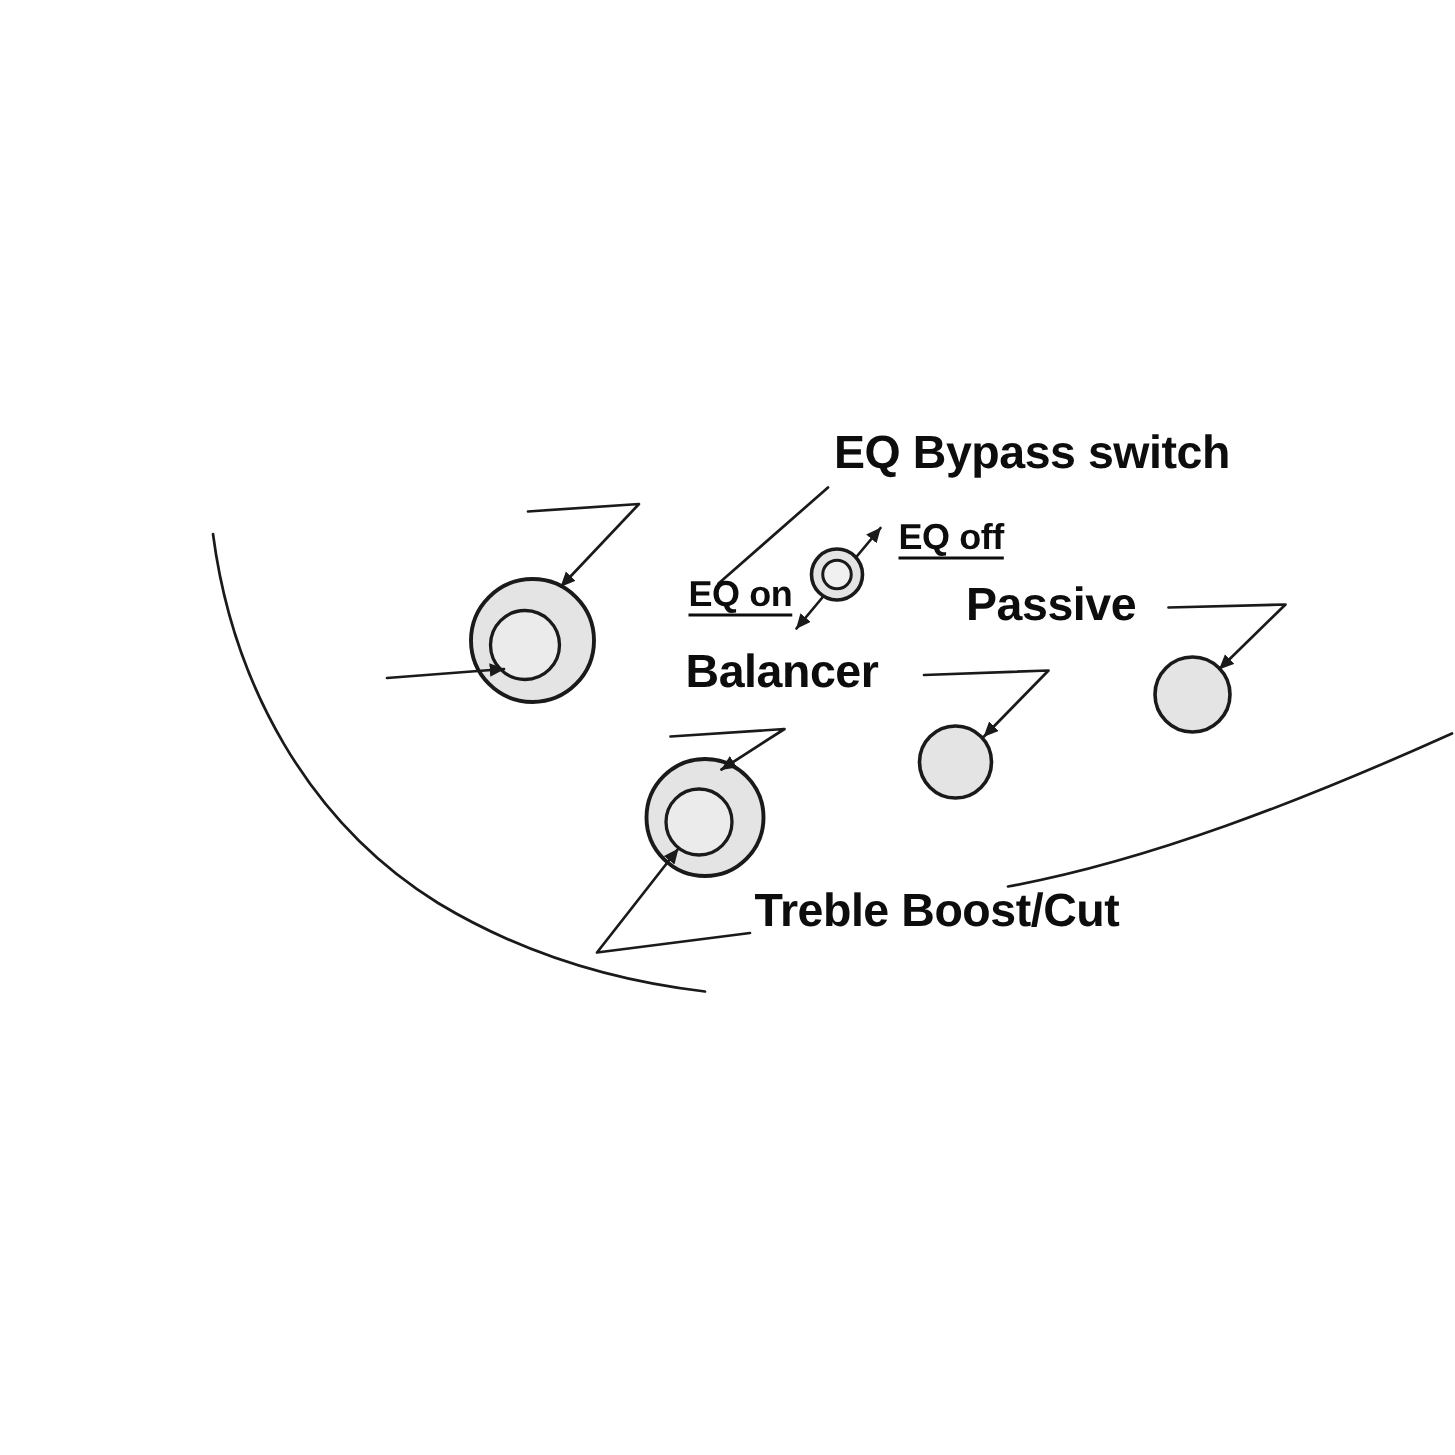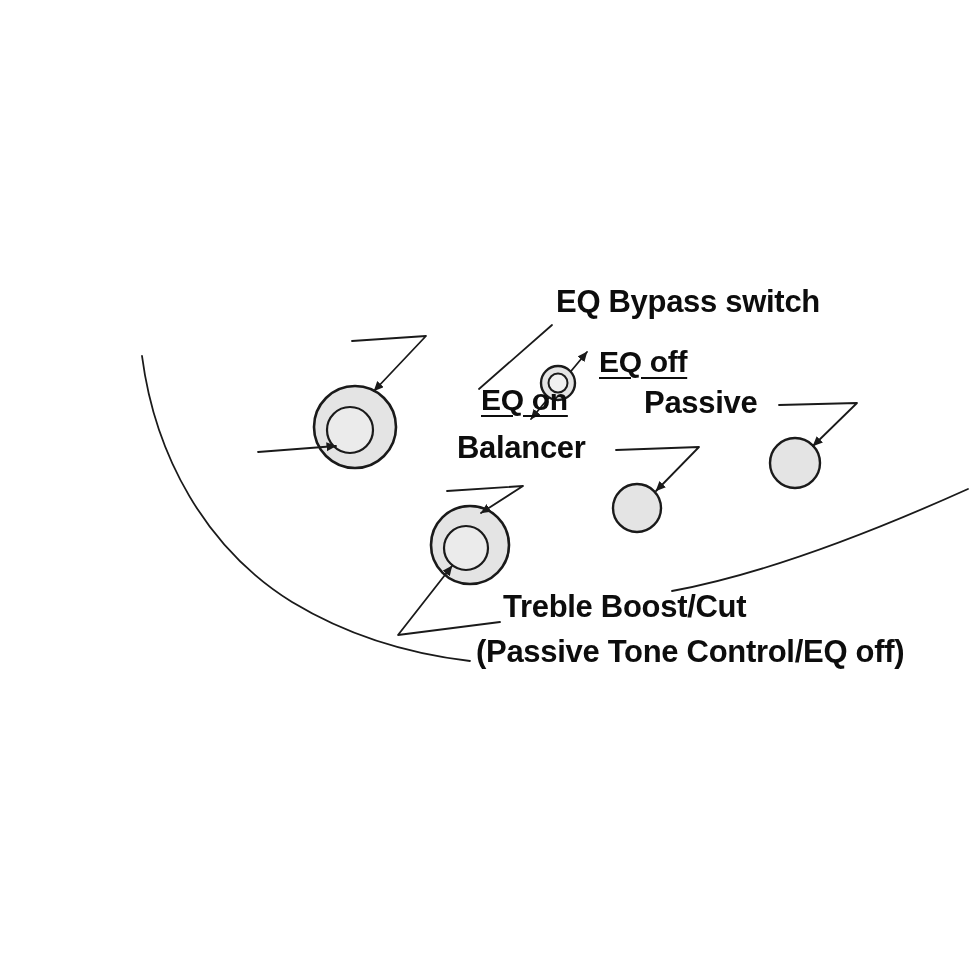--- a/index.html
+++ b/index.html
@@ -23,21 +23,21 @@
   .label {
     position: absolute;
     color: #0d0d0d;
     font-weight: 700;
     font-size: 31px;
     line-height: 1.05;
     white-space: nowrap;
     letter-spacing: -0.3px;
   }
   .label.small {
-    font-size: 30px;
+    font-size: 24px;
     text-decoration: underline;
     text-decoration-thickness: 2px;
     text-underline-offset: 5px;
   }
 </style>
 </head>
 <body>
 
 <div class="stage">
 
@@ -77,25 +77,24 @@
       <path d="M447,491 L523,486 L481,513" marker-end="url(#arw)"></path>
       <path d="M500,622 L398,635 L452,566" marker-end="url(#arw)"></path>
     </g>
   </svg>
 
 
   <div class="label" style="left:556px; top:286px;">EQ Bypass switch</div>
 
   <div class="label small" style="left:599px; top:346px;">EQ off</div>
 
-  <div class="label small" style="left:481px; top:384px;">EQ on</div>
+  <div class="label small" style="left:459px; top:384px;">EQ on</div>
 
   <div class="label" style="left:644px; top:387px;">Passive</div>
 
 
   <div class="label" style="left:457px; top:432px;">Balancer</div>
 
 
   <div class="label" style="left:503px; top:591px;">Treble Boost/Cut</div>
 
-  <div class="label" style="left:476px; top:636px;">(Passive Tone Control/EQ off)</div>
 
 </div>
 
 </body></html>

